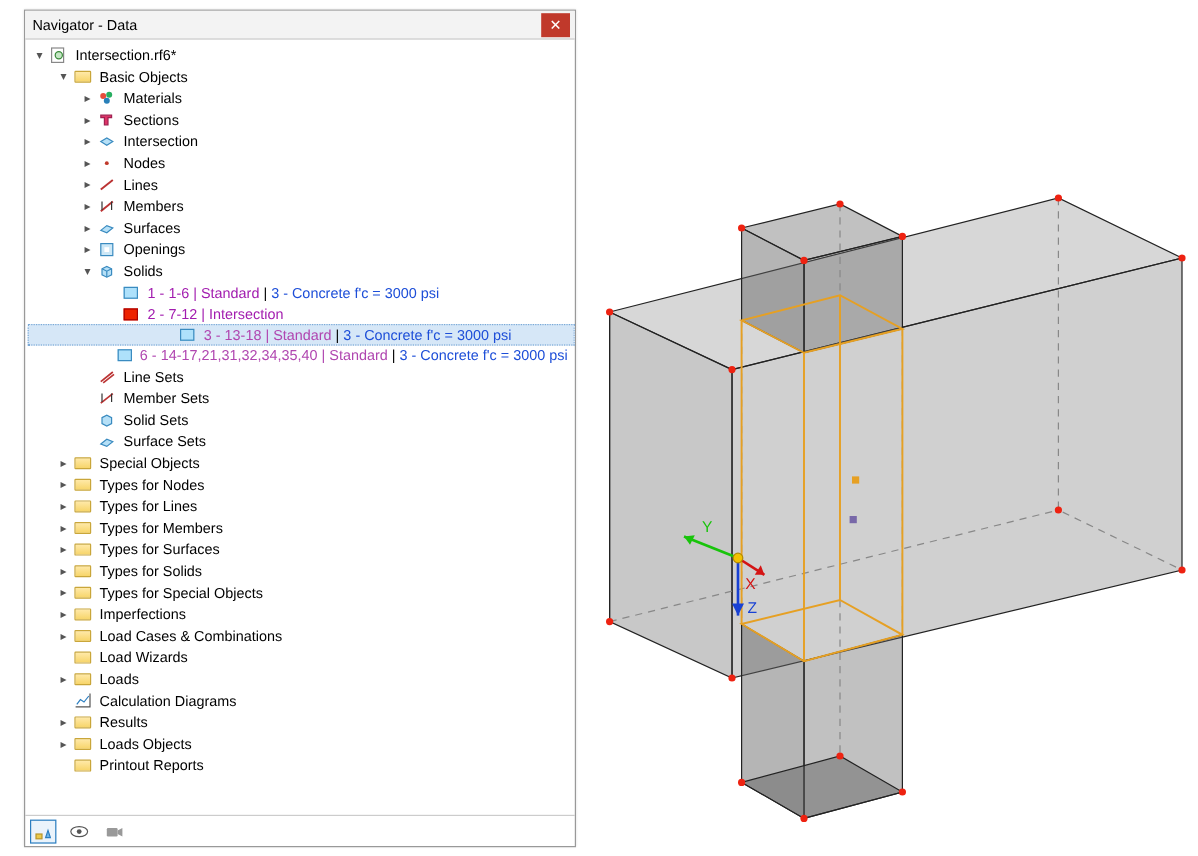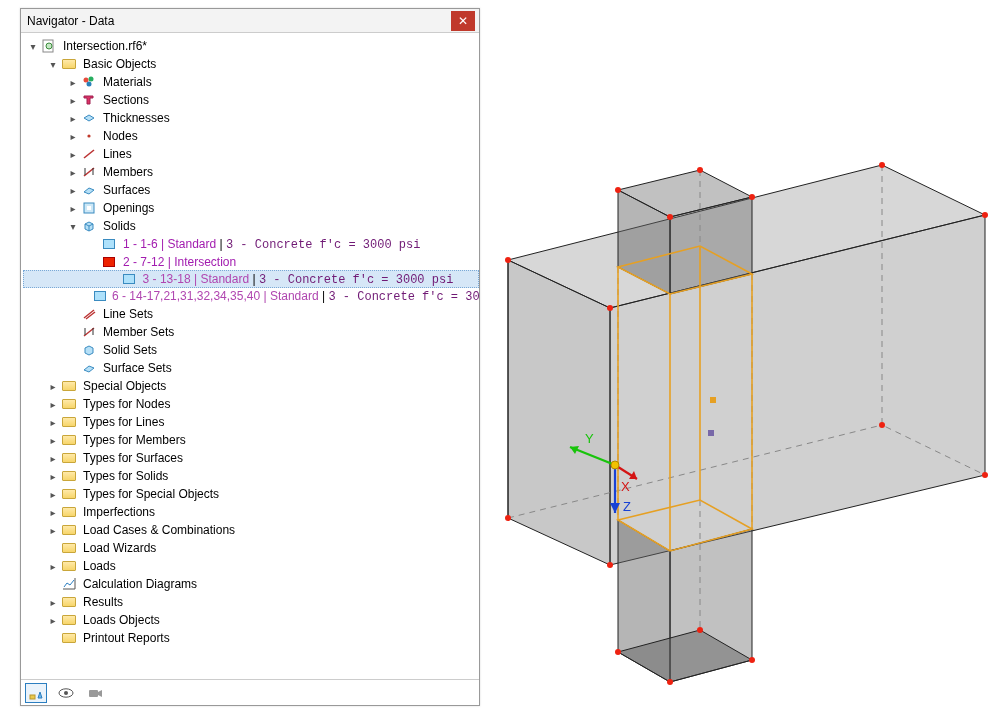--- a/index.html
+++ b/index.html
@@ -102,21 +102,21 @@
     border-radius: 1px;
   }
   .miniblock {
     width: 12px; height: 10px;
     background: #aee1fb;
     border: 1px solid #3a8bc0;
   }
   .miniblock.red { background: #e20; border-color: #a00; }
   .txt { padding: 1px 2px; }
   .txt .blue1 { color: #a21caf; }
-  .txt .blue2 { color: #701a75; font-family: Liberation Mono, monospace; }
+  .txt .blue2 { color: #1d4ed8; }
   .txt .magenta { color: #b046b0; }
 
   .row.selected {
     background: #d6e7f7;
     border: 1px dotted #7aa9d6;
     margin-top: -1px;
     margin-bottom: -1px;
     justify-content: center;
   }
 
@@ -202,21 +202,21 @@
       <span class="txt">Sections</span>
     </div>
 
     <div class="row indent2">
       <span class="caret">▸</span>
       <span class="ico">
         <svg width="14" height="14">
             <path d="M2 7 L7 4 L12 7 L7 10 Z" fill="#b6e0f7" stroke="#3a8bc0"></path>
           </svg>
       </span>
-      <span class="txt">Thicknesses</span>
+      <span class="txt">Intersection</span>
     </div>
 
     <div class="row indent2">
       <span class="caret">▸</span>
       <span class="ico">
         <svg width="14" height="14">
             <circle cx="7" cy="7" r="1.6" fill="#c0392b"></circle>
           </svg>
       </span>
       <span class="txt">Nodes</span>

